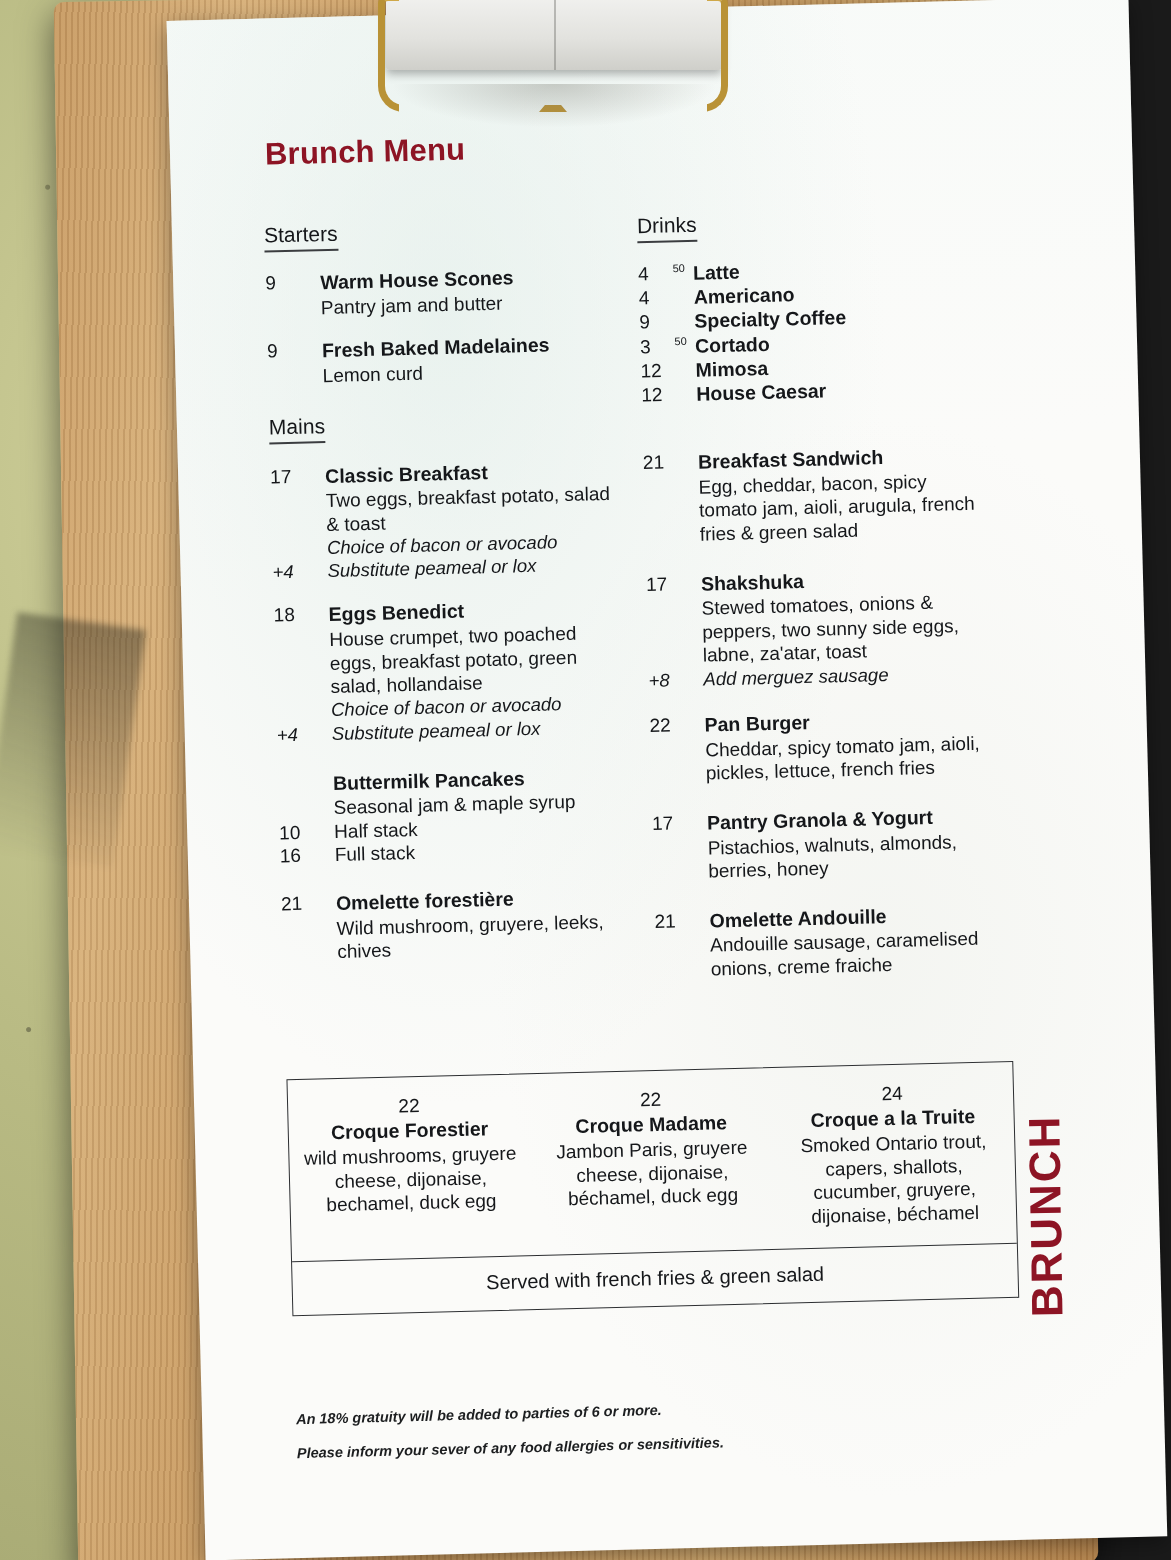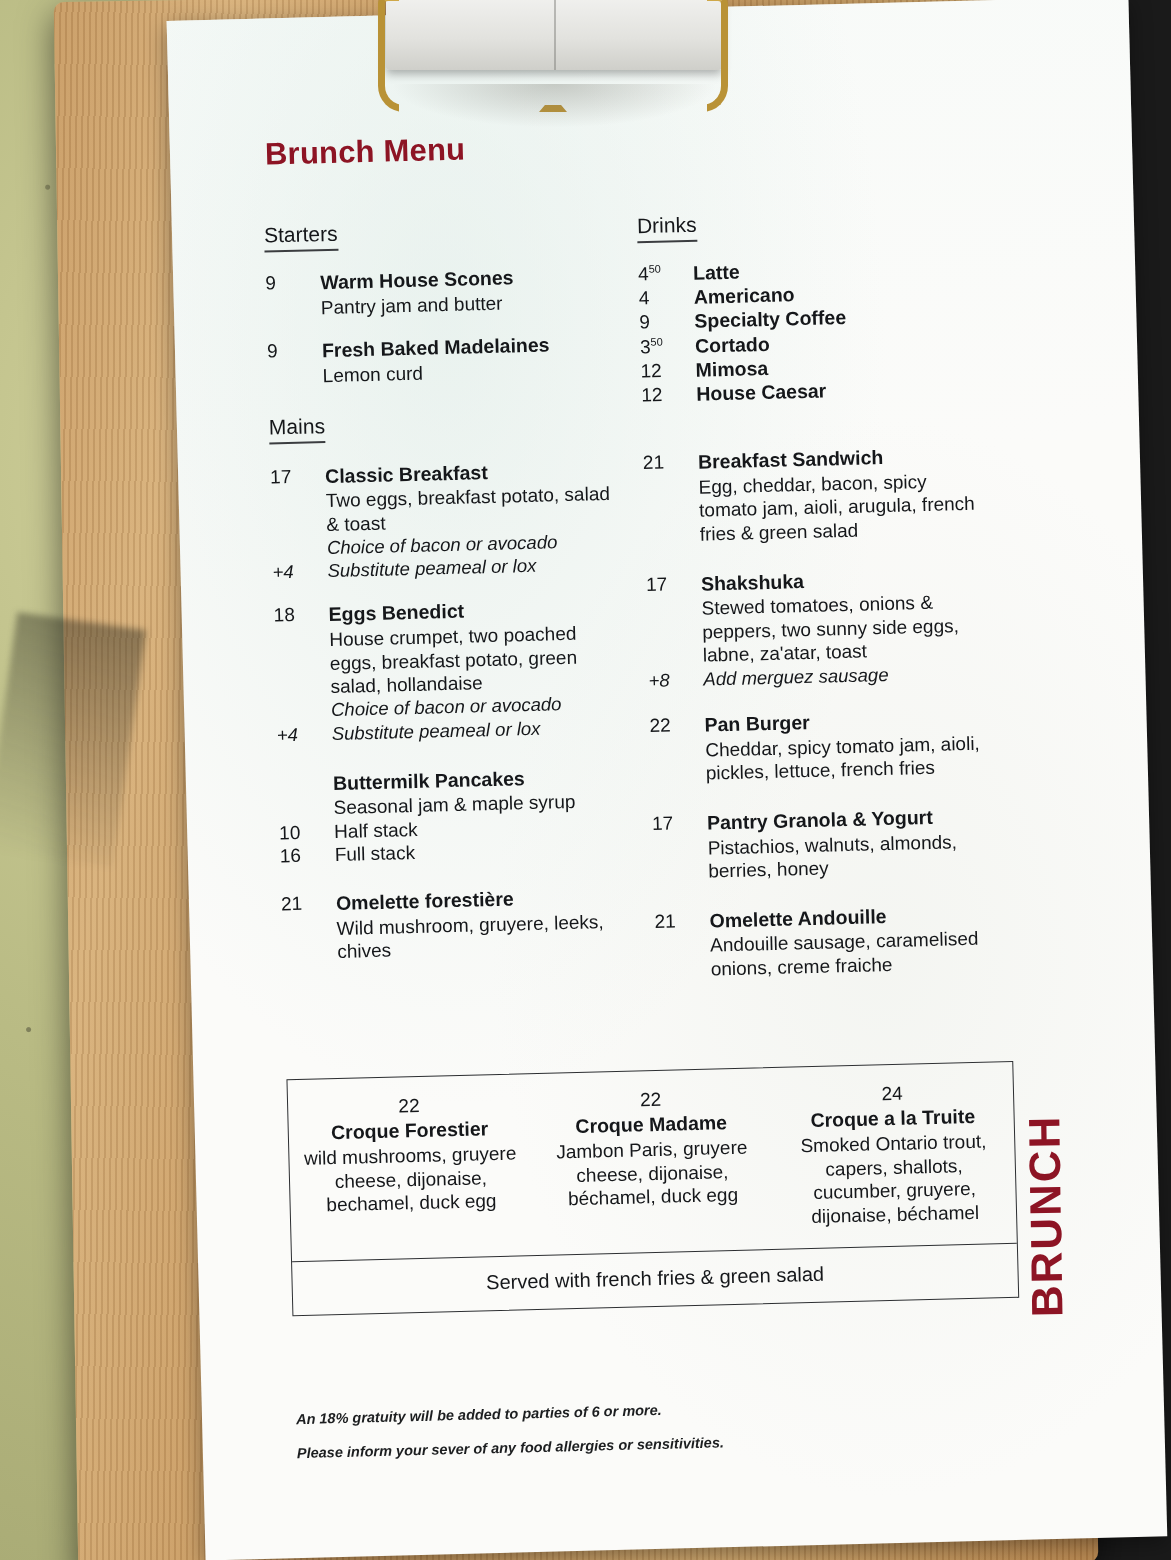--- a/index.html
+++ b/index.html
@@ -194,21 +194,21 @@
   .stackrow { position: relative; margin-top: 1px; }
   .stackrow .price { position: absolute; left: 0; top: 0; width: 48px; font-size: 19px; }
   .stackrow .lbl { margin-left: 55px; font-size: 19px; }
 
   
   .drink { position: relative; height: 24.2px; }
   .drink .price {
     position: absolute; left: 0; top: 0; width: 48px;
     font-size: 19px;
   }
-  .drink .price sup { font-size: 11px; top: -.55em; }
+  .drink .price sup { font-size: 11px; top: -.55em; margin-left: 24px; }
   .drink .name { margin-left: 55px; font-size: 19.5px; font-weight: 700; }
 
   
   #croque-box {
     position: absolute;
     left: 93px; top: 1061px;
     width: 725px;
     border: 1.6px solid #2c2e31;
   }
   #croque-row {

